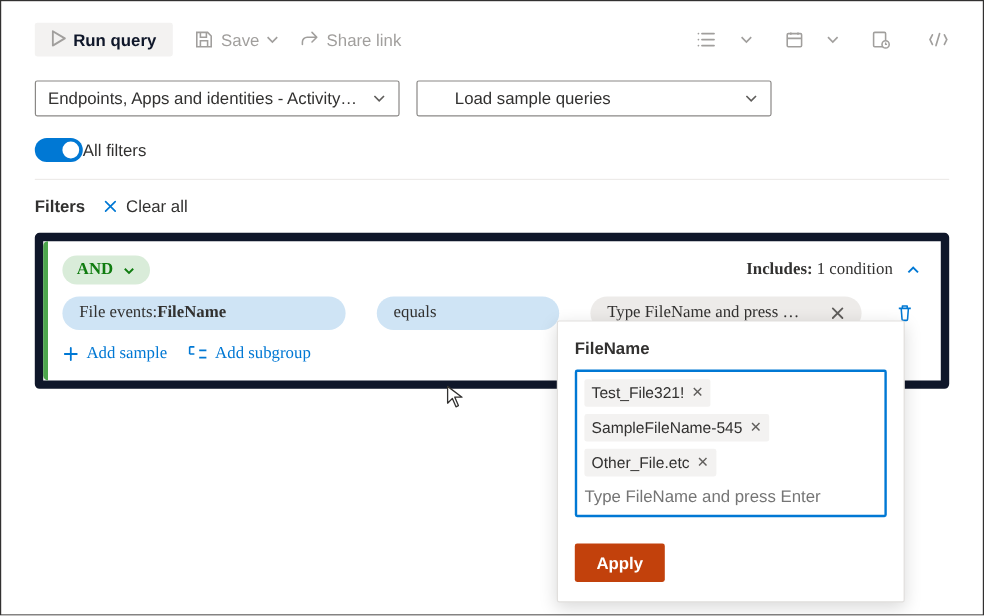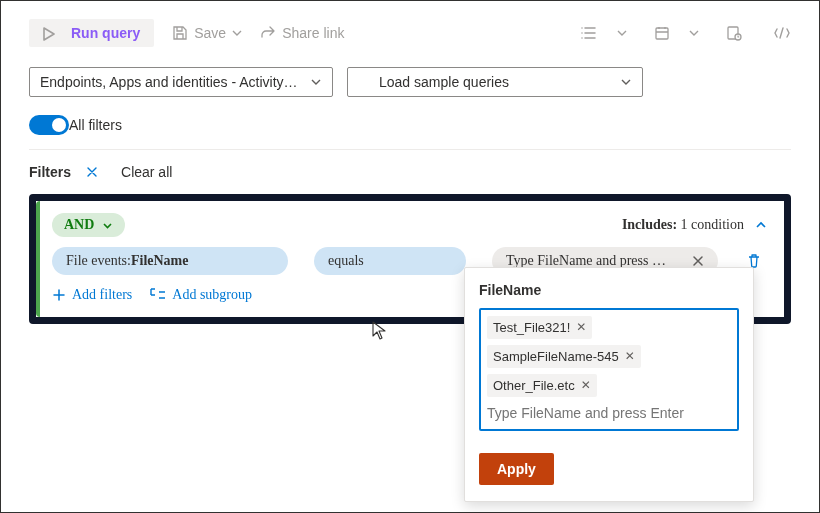--- a/index.html
+++ b/index.html
@@ -15,22 +15,22 @@
     height: 513px;
     border: 1px solid #323130;
     padding: 16px 28px;
     position: relative;
     background: #fff;
   }
 
   
   .toolbar { display: flex; align-items: center; gap: 18px; height: 32px; }
   .btn-run {
-    display: inline-flex; align-items: flex-end; gap: 16px;
-    background: #f3f2f1; color: #8b5cf6;
+    display: inline-flex; align-items: flex-start; gap: 6px;
+    background: #f3f2f1; color: #0f172a;
     border: none; border-radius: 2px;
     padding: 6px 14px; font-weight: 600; font-size: 14px;
     cursor: not-allowed;
   }
   .tb-item { display: inline-flex; align-items: center; gap: 6px; color: #a19f9d; font-size: 14px; cursor: pointer; }
   .spacer { flex: 1; }
   .tb-icon { color: #a19f9d; cursor: pointer; width: 18px; height: 18px; display: inline-flex; align-items: center; justify-content: center; }
 
   
   .dropdown-row { display: flex; gap: 14px; margin-top: 18px; }
@@ -51,21 +51,21 @@
   }
   .toggle::after {
     content: ""; position: absolute; right: 3px; top: 3px;
     width: 14px; height: 14px; border-radius: 50%; background: #fff;
   }
   .divider { border: none; border-top: 1px solid #edebe9; margin: 14px 0; }
 
   
   .filters-header { display: flex; align-items: center; gap: 14px; }
   .filters-label { font-weight: 600; }
-  .clear-all { display: inline-flex; align-items: center; gap: 22px; color: #323130; cursor: pointer; }
+  .clear-all { display: inline-flex; align-items: center; gap: 6px; color: #323130; cursor: pointer; }
 
   
   .group-card {
     border: 7px solid #0f172a; border-radius: 4px;
     margin-top: 14px; padding: 12px 16px 14px 16px;
     position: relative;
     font-family: Liberation Serif, serif;
   }
   .group-card::before {
     content: ""; position: absolute; left: 0; top: 0; bottom: 0;
@@ -292,21 +292,21 @@
       </span>
     </div>
 
     <div class="add-row">
       <span class="add-link">
         <span>
           <svg width="14" height="14" viewBox="0 0 14 14">
               <path d="M7 2v10M2 7h10" stroke="#0078d4" stroke-width="1.5" stroke-linecap="round"></path>
             </svg>
         </span>
-        <span>Add filters</span>
+        <span>Add sample</span>
       </span>
       <span class="add-link">
         <span>
           <svg width="16" height="14" viewBox="0 0 16 14">
               <path d="M1 1h4M1 7h4M1 1v6M9 4h6M9 10h6" stroke="#0078d4" stroke-width="1.4" fill="none"></path>
             </svg>
         </span>
         <span>Add subgroup</span>
       </span>
     </div>

